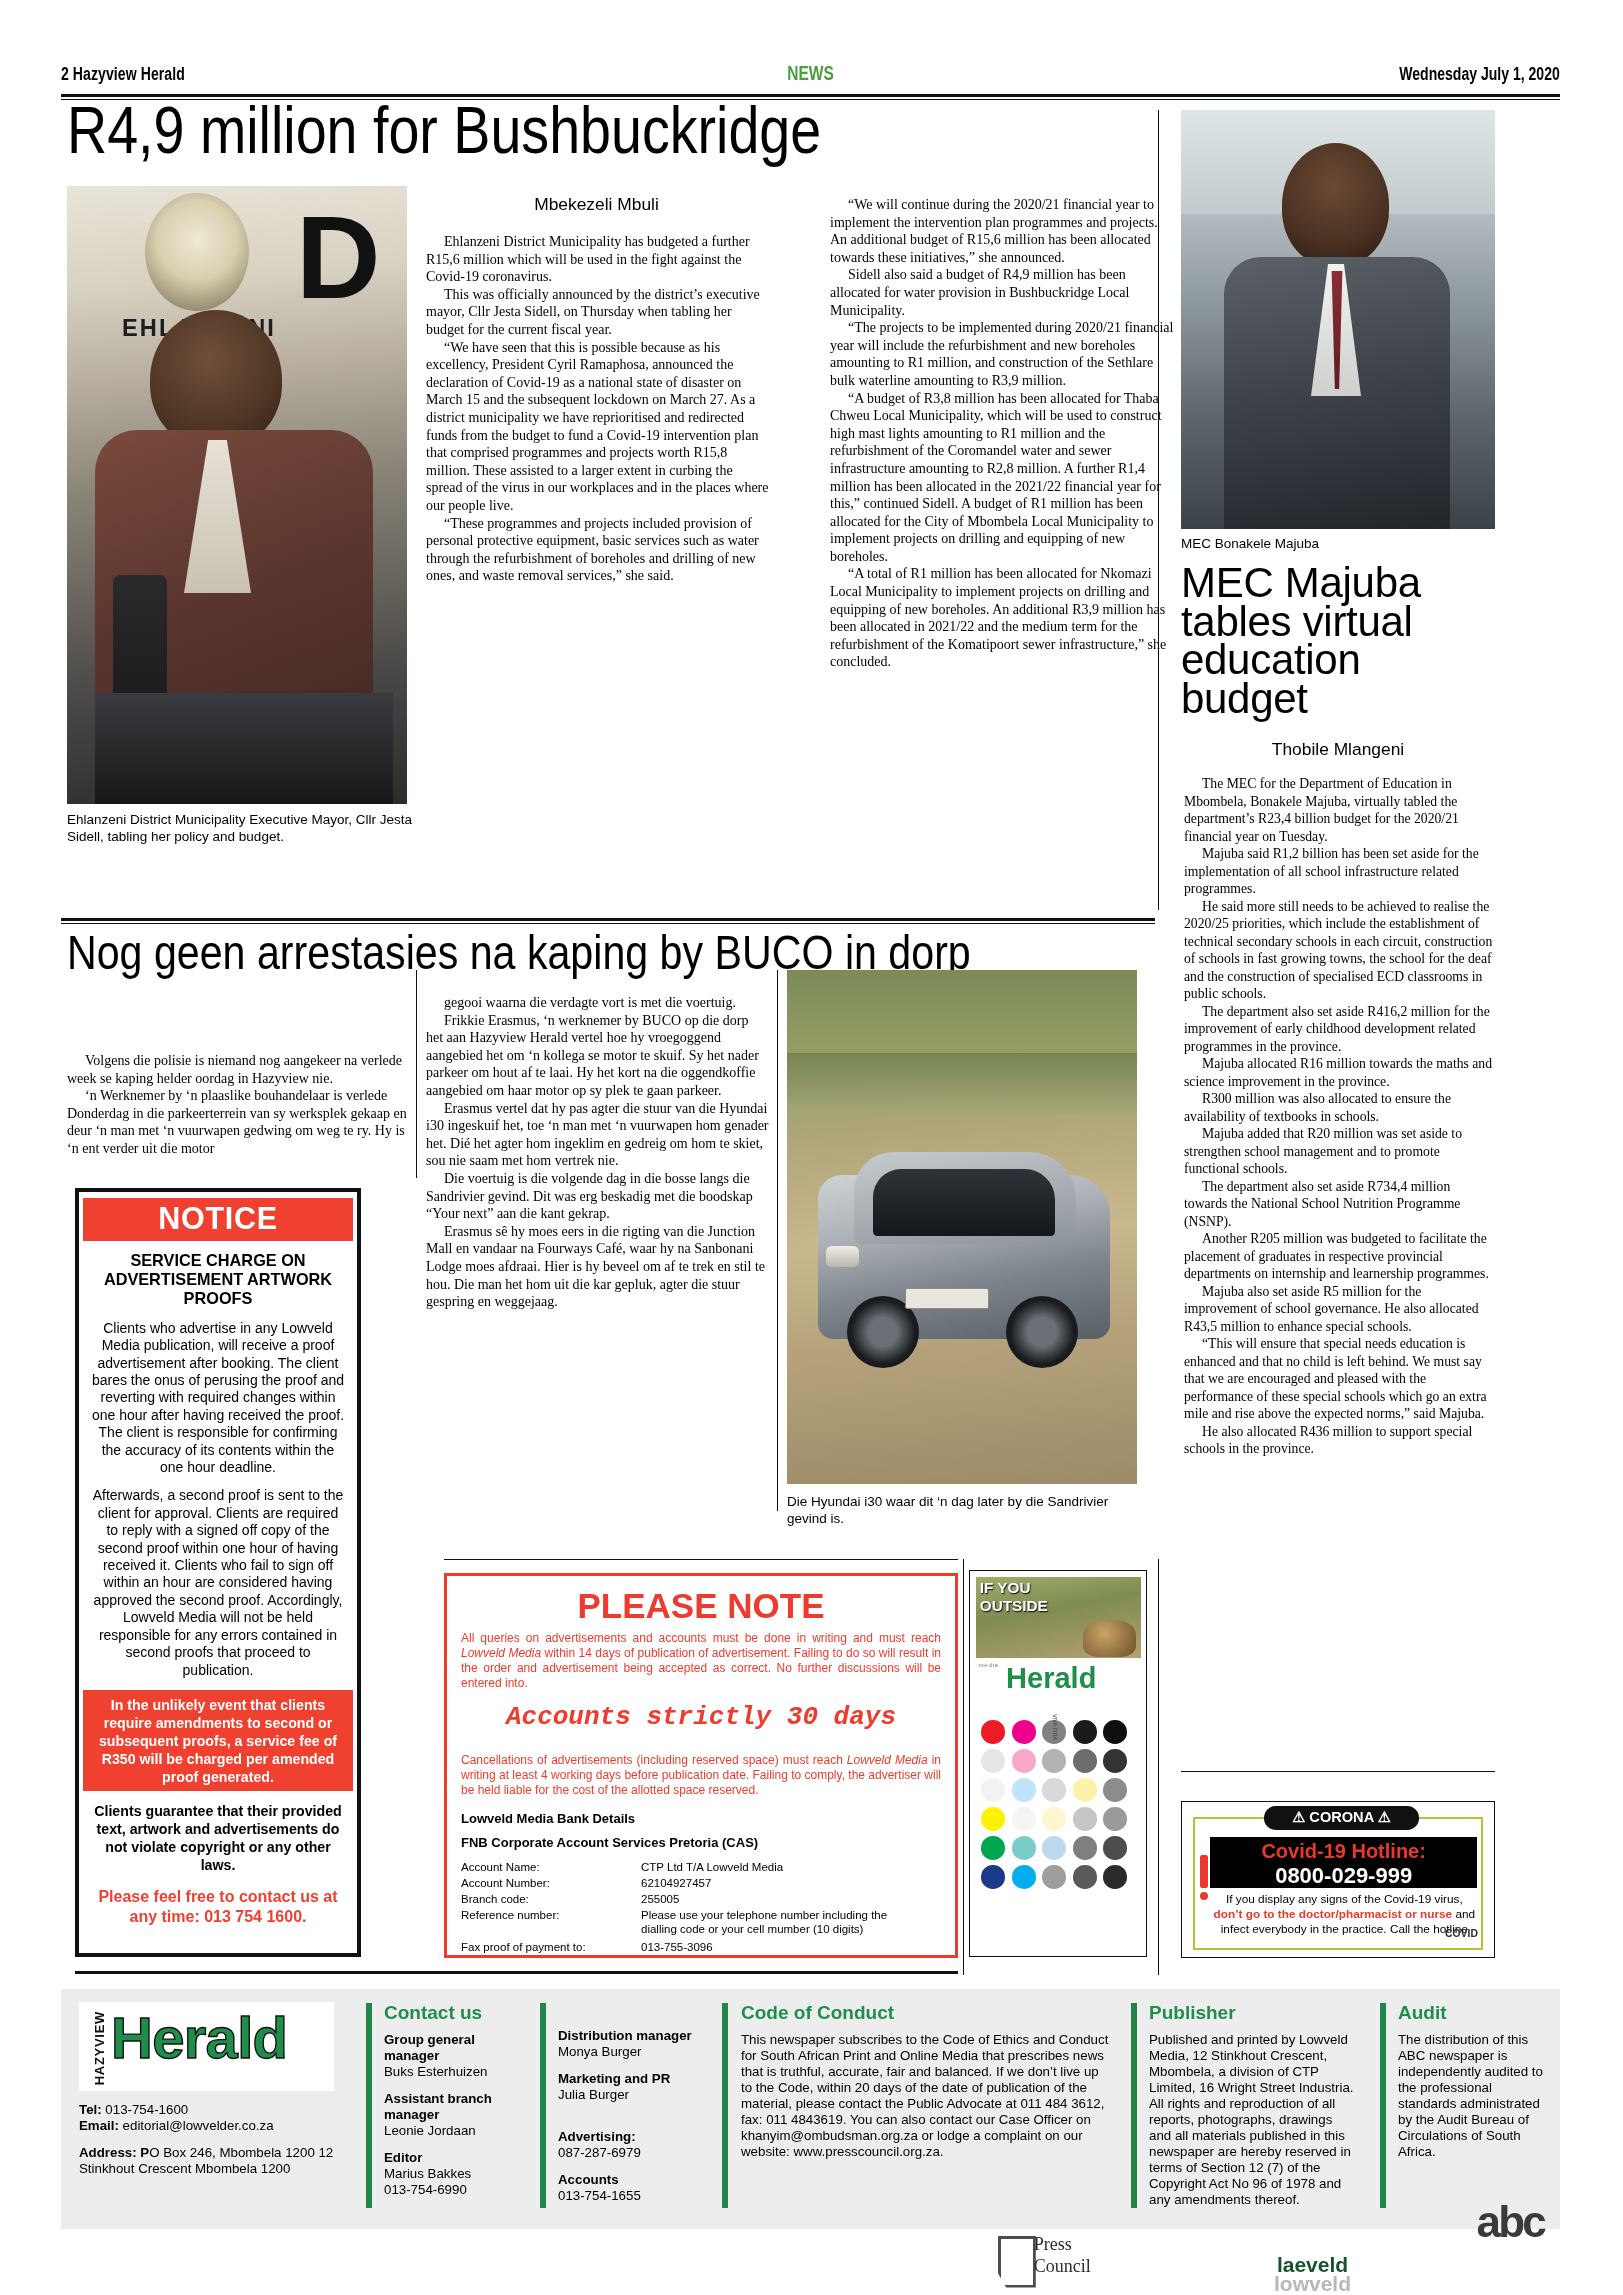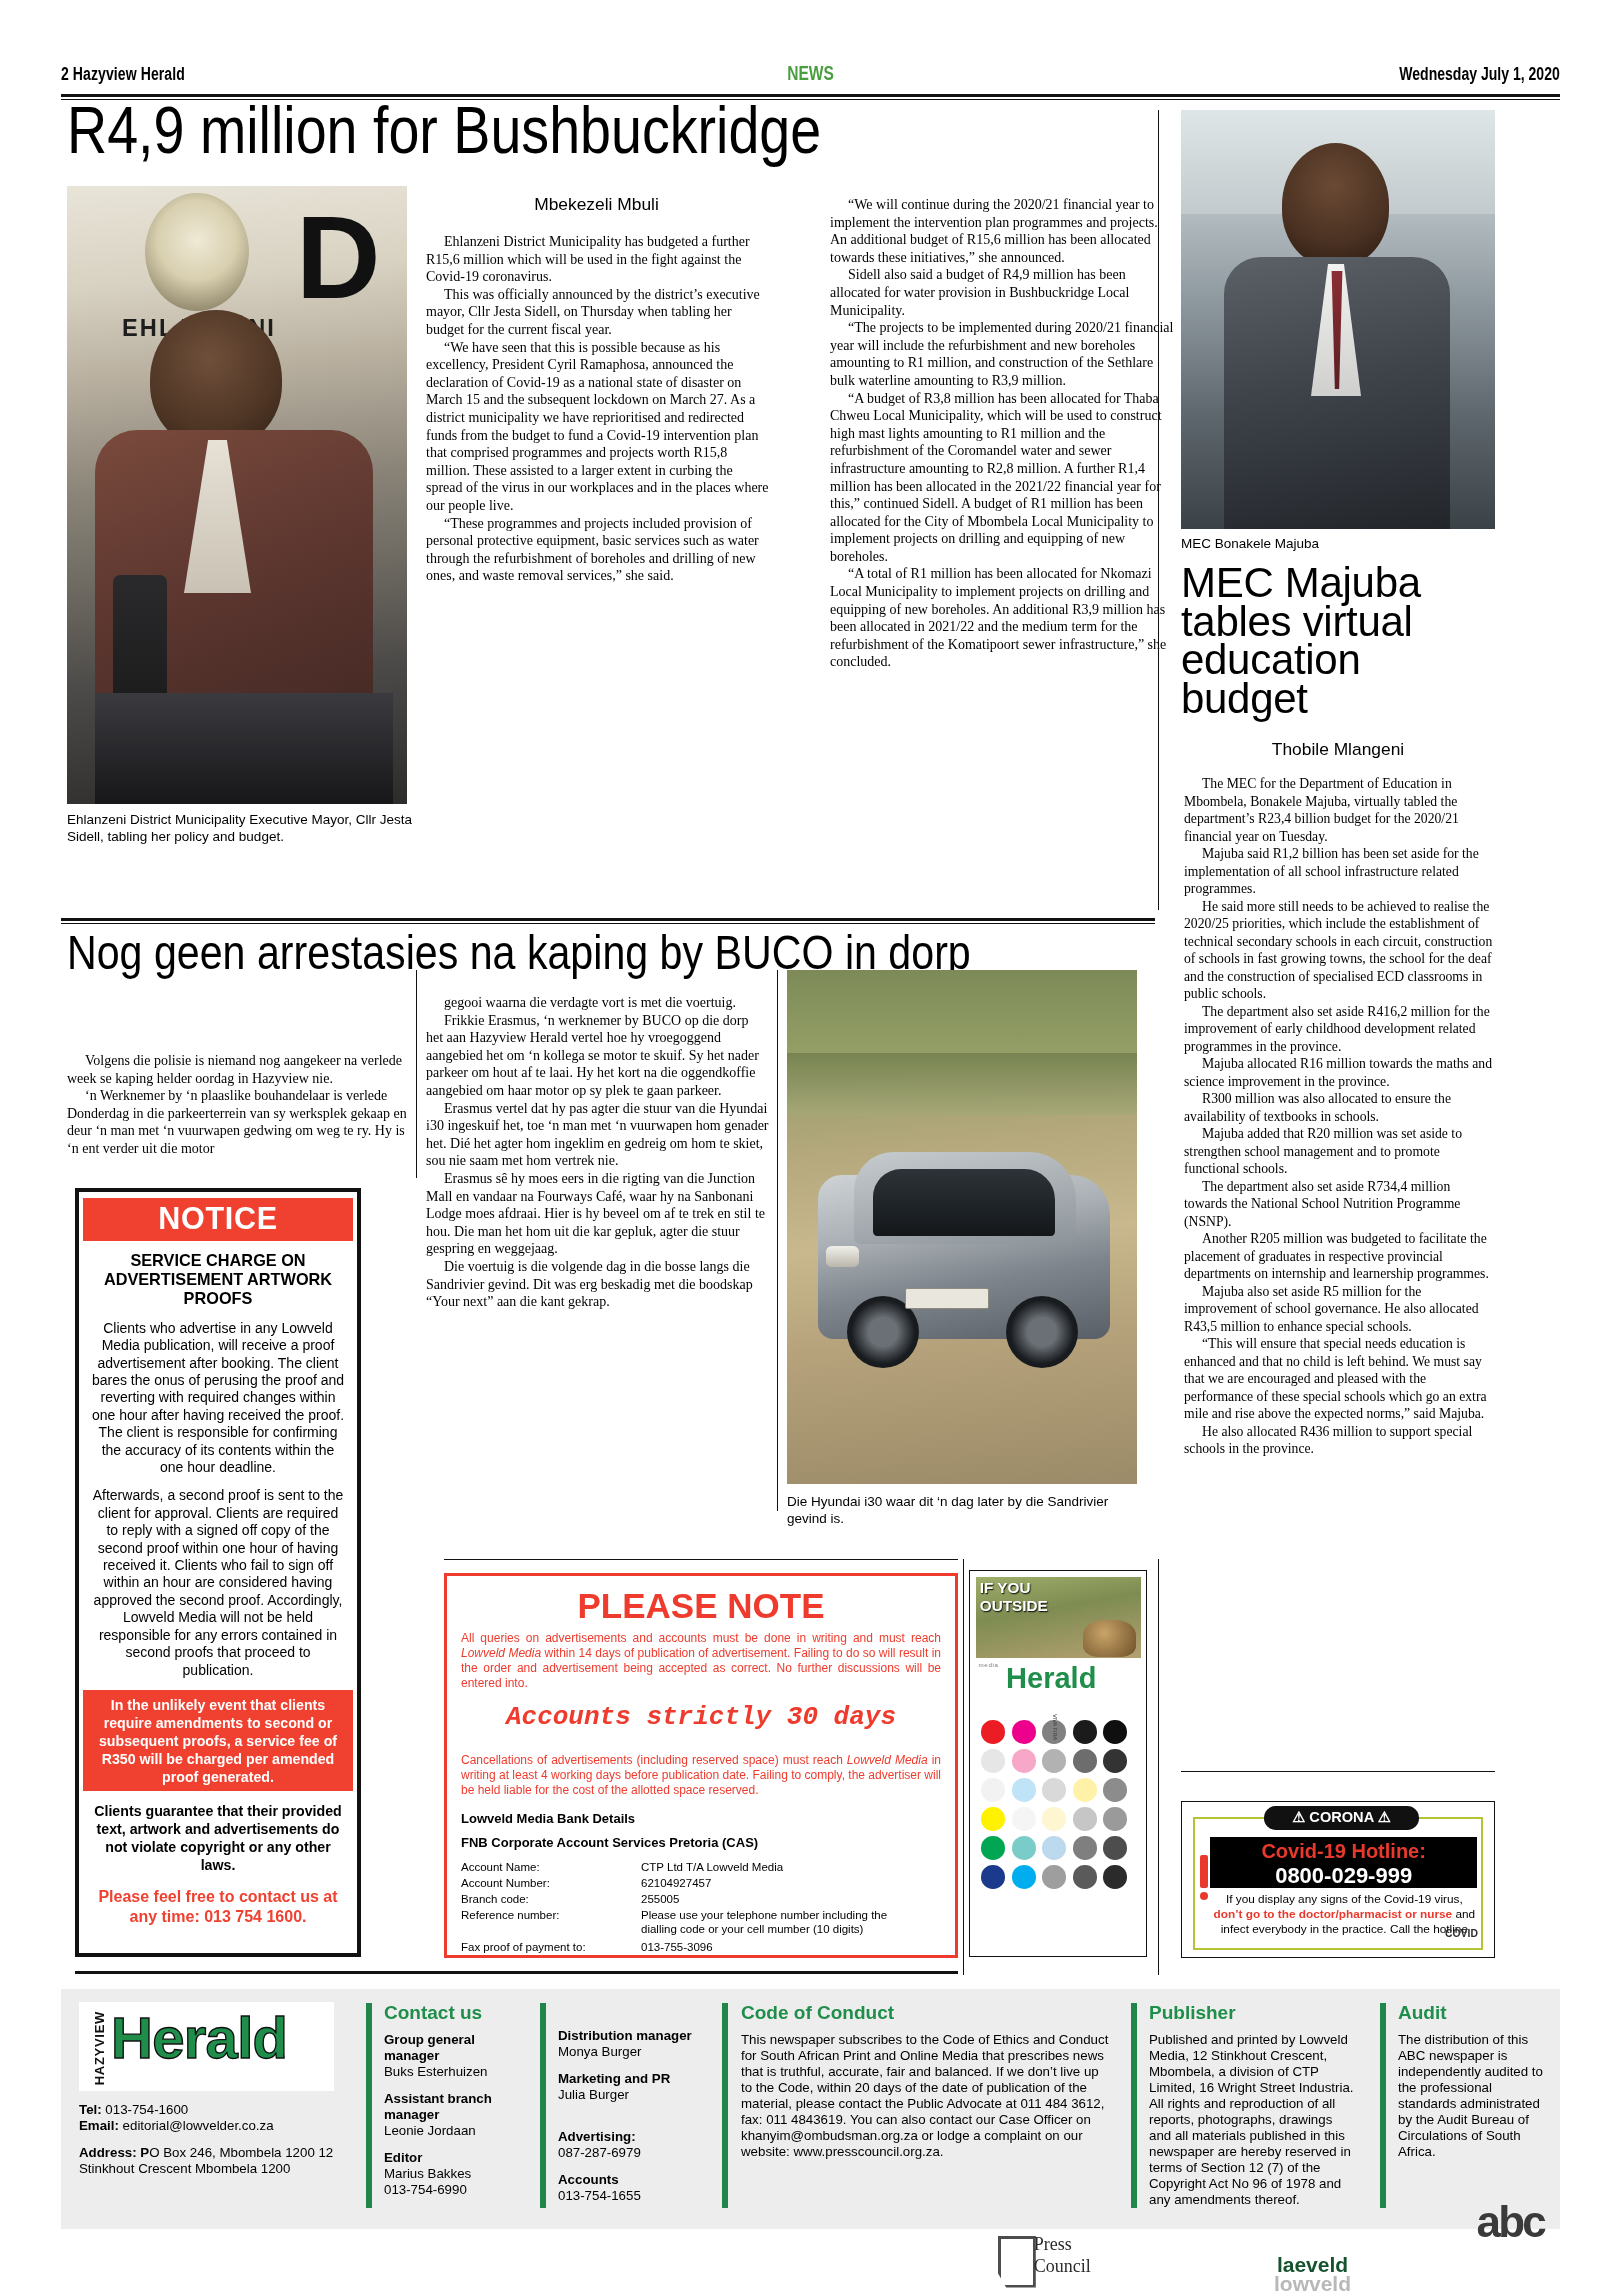--- a/index.html
+++ b/index.html
@@ -175,22 +175,22 @@
 
   <div class="col" style="left:67px;top:1052px;width:343px;">
     <p>Volgens die polisie is niemand nog aangekeer na verlede week se kaping helder oordag in Hazyview nie.</p>
     <p>‘n Werknemer by ‘n plaaslike bouhandelaar is verlede Donderdag in die parkeerterrein van sy werksplek gekaap en deur ‘n man met ‘n vuurwapen gedwing om weg te ry. Hy is ‘n ent verder uit die motor</p>
   </div>
 
   <div class="col" style="left:426px;top:994px;width:343px;">
     <p>gegooi waarna die verdagte vort is met die voertuig.</p>
     <p>Frikkie Erasmus, ‘n werknemer by BUCO op die dorp het aan Hazyview Herald vertel hoe hy vroegoggend aangebied het om ‘n kollega se motor te skuif. Sy het nader parkeer om hout af te laai. Hy het kort na die oggendkoffie aangebied om haar motor op sy plek te gaan parkeer.</p>
     <p>Erasmus vertel dat hy pas agter die stuur van die Hyundai i30 ingeskuif het, toe ‘n man met ‘n vuurwapen hom genader het. Dié het agter hom ingeklim en gedreig om hom te skiet, sou nie saam met hom vertrek nie.</p>
+    <p>Die voertuig is die volgende dag in die bosse langs die Sandrivier gevind. Dit was erg beskadig met die boodskap “Your next” aan die kant gekrap.</p>
     <p>Erasmus sê hy moes eers in die rigting van die Junction Mall en vandaar na Fourways Café, waar hy na Sanbonani Lodge moes afdraai. Hier is hy beveel om af te trek en stil te hou. Die man het hom uit die kar gepluk, agter die stuur gespring en weggejaag.</p>
-    <p>Die voertuig is die volgende dag in die bosse langs die Sandrivier gevind. Dit was erg beskadig met die boodskap “Your next” aan die kant gekrap.</p>
   </div>
 
   <div class="photo" style="left:787px;top:970px;width:350px;height:514px;
        background:linear-gradient(175deg,#a8b07e 0%,#8f9a68 14%,#b4a87c 34%,#c9b88d 52%,#b6a37c 70%,#9c8b68 100%);">
     <div style="position:absolute;left:0;top:0;width:350px;height:104px;
       background:linear-gradient(180deg,#7d8a58,#9aa469);"></div>
     <div style="position:absolute;left:0;top:83px;width:350px;height:62px;
       background:linear-gradient(180deg,#6f7d4c,#a6a877);opacity:.8;"></div>
 
     <div style="position:absolute;left:30.5px;top:205px;width:292px;height:164px;border-radius:23.6px 39px 15.3px 15.3px;

